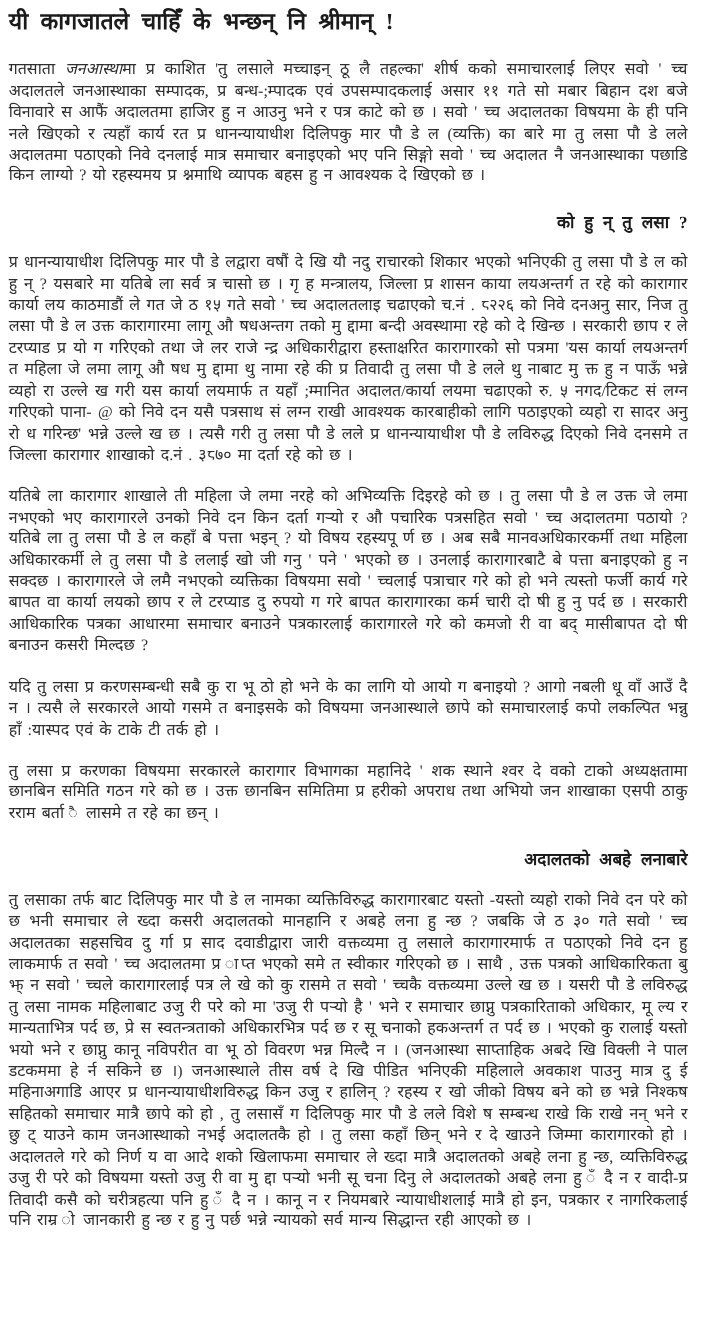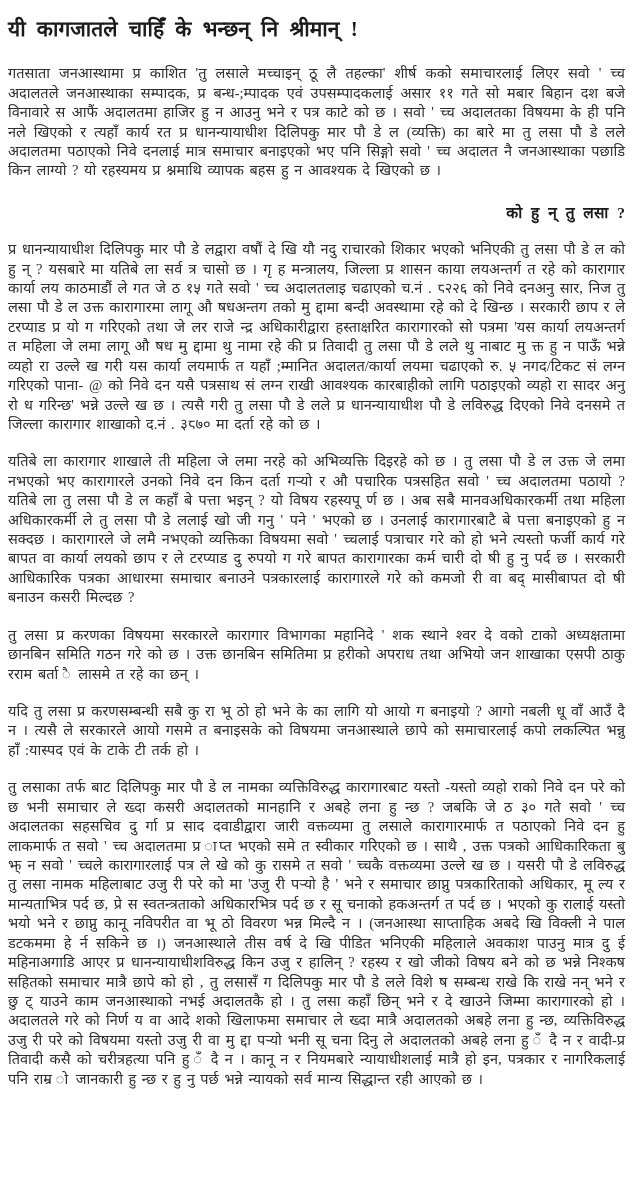--- a/index.html
+++ b/index.html
@@ -16,55 +16,57 @@
     font-size: 14.5px;
     line-height: 1.34;
     text-align: justify;
   }
   .article-title {
     font-size: 21px;
     font-weight: bold;
     color: #1b1b1b;
     word-spacing: 6px;
     text-align: left;
-    margin: 12px 0 22px 0;
+    margin: 2px 0 22px 0;
     line-height: 1.25;
   }
   .section-heading {
     font-size: 15.5px;
     font-weight: bold;
     color: #1b1b1b;
     word-spacing: 5px;
     text-align: right;
     margin: 22px 0 18px 0;
     line-height: 1.25;
   }
   .body-paragraph {
     margin: 0 0 18px 0;
     word-spacing: 2px;
   }
   .publication-name {
+    font-style: italic;
   }
 </style>
 </head>
 <body>
 
 <div class="page">
 
   <h1 class="article-title">यी कागजातले  चाहिँ  के  भन्छन्  नि श्रीमान्  !</h1>
 
   <p class="body-paragraph"><span>गतसाता </span><span class="publication-name">जनआस्था</span><span>मा प्र काशित 'तु लसाले  मच्चाइन् ठू लै  तहल्का' शीर्ष कको  समाचारलाई लिएर सवो ' च्च अदालतले  जनआस्थाका सम्पादक, प्र बन्ध-;म्पादक एवं  उपसम्पादकलाई असार ११ गते  सो मबार बिहान दश बजे  विनावारे स आफैं  अदालतमा हाजिर हु न आउनु  भने र पत्र काटे को  छ । सवो ' च्च अदालतका विषयमा के ही पनि नले खिएको  र त्यहाँ  कार्य रत प्र धानन्यायाधीश दिलिपकु मार पौ डे ल (व्यक्ति) का बारे मा तु लसा पौ डे लले  अदालतमा पठाएको  निवे दनलाई मात्र समाचार बनाइएको  भए पनि सिङ्गो  सवो ' च्च अदालत नै  जनआस्थाका पछाडि किन लाग्यो  ? यो  रहस्यमय प्र श्नमाथि व्यापक बहस हु न आवश्यक दे खिएको  छ ।</span></p>
 
   <h2 class="section-heading">को  हु न्  तु लसा ?</h2>
 
   <p class="body-paragraph">प्र धानन्यायाधीश दिलिपकु मार पौ डे लद्वारा वषौं  दे खि यौ नदु राचारको  शिकार भएको  भनिएकी तु लसा पौ डे ल को  हु न्  ? यसबारे मा यतिबे ला सर्व त्र चासो  छ । गृ ह मन्त्रालय, जिल्ला प्र शासन काया लयअन्तर्ग त रहे को  कारागार कार्या लय काठमाडौं ले  गत जे ठ १५ गते  सवो ' च्च अदालतलाइ चढाएको  च.नं . ८२२६ को  निवे दनअनु सार, निज तु लसा पौ डे ल उक्त कारागारमा लागू  औ षधअन्तग तको  मु द्दामा बन्दी अवस्थामा रहे को  दे खिन्छ । सरकारी छाप र ले टरप्याड प्र यो ग गरिएको  तथा जे लर राजे न्द्र  अधिकारीद्वारा हस्ताक्षरित कारागारको  सो  पत्रमा 'यस कार्या लयअन्तर्ग त महिला जे लमा लागू  औ षध मु द्दामा थु नामा रहे की प्र तिवादी तु लसा पौ डे लले  थु नाबाट मु क्त हु न पाऊँ  भन्ने  व्यहो रा उल्ले ख गरी यस कार्या लयमार्फ त यहाँ  ;म्मानित अदालत/कार्या लयमा चढाएको  रु. ५ नगद/टिकट सं लग्न गरिएको  पाना- @ को  निवे दन यसै  पत्रसाथ सं लग्न राखी आवश्यक कारबाहीको  लागि पठाइएको  व्यहो रा सादर अनु रो ध गरिन्छ' भन्ने  उल्ले ख छ । त्यसै गरी तु लसा पौ डे लले  प्र धानन्यायाधीश पौ डे लविरुद्ध दिएको  निवे दनसमे त जिल्ला कारागार शाखाको  द.नं . ३८७० मा दर्ता  रहे को  छ ।</p>
 
   <p class="body-paragraph">यतिबे ला कारागार शाखाले  ती महिला जे लमा नरहे को  अभिव्यक्ति दिइरहे को  छ । तु लसा पौ डे ल उक्त जे लमा नभएको  भए कारागारले  उनको  निवे दन किन दर्ता  गऱ्यो  र औ पचारिक पत्रसहित सवो ' च्च अदालतमा पठायो  ? यतिबे ला तु लसा पौ डे ल कहाँ  बे पत्ता भइन्  ? यो  विषय रहस्यपू र्ण  छ । अब सबै  मानवअधिकारकर्मी  तथा महिला अधिकारकर्मी ले  तु लसा पौ डे ललाई खो जी गनु ' पने ' भएको  छ । उनलाई कारागारबाटै  बे पत्ता बनाइएको  हु न सक्दछ । कारागारले  जे लमै  नभएको  व्यक्तिका विषयमा सवो ' च्चलाई पत्राचार गरे को  हो  भने  त्यस्तो  फर्जी  कार्य  गरे बापत वा कार्या लयको  छाप र ले टरप्याड दु रुपयो ग गरे बापत कारागारका कर्म चारी दो षी हु नु  पर्द छ । सरकारी आधिकारिक पत्रका आधारमा समाचार बनाउने  पत्रकारलाई कारागारले  गरे को  कमजो री वा बद् मासीबापत दो षी बनाउन कसरी मिल्दछ ?</p>
 
 
+  <p class="body-paragraph">यदि तु लसा प्र करणसम्बन्धी सबै  कु रा भू ठो  हो  भने  के  का लागि यो  आयो ग बनाइयो  ? आगो  नबली धू वाँ  आउँ दै न । त्यसै ले  सरकारले  आयो गसमे त बनाइसके को  विषयमा जनआस्थाले  छापे को  समाचारलाई कपो लकल्पित भन्नु  हाँ :यास्पद एवं  के टाके टी तर्क  हो  ।</p>
+
   <p class="body-paragraph">तु लसा प्र करणका विषयमा सरकारले  कारागार विभागका महानिदे ' शक स्थाने श्वर दे वको टाको  अध्यक्षतामा छानबिन समिति गठन गरे को  छ । उक्त छानबिन समितिमा प्र हरीको  अपराध तथा अभियो जन शाखाका एसपी ठाकु रराम बर्ता ै लासमे त रहे का छन्  ।</p>
 
-  <p class="body-paragraph">यदि तु लसा प्र करणसम्बन्धी सबै  कु रा भू ठो  हो  भने  के  का लागि यो  आयो ग बनाइयो  ? आगो  नबली धू वाँ  आउँ दै न । त्यसै ले  सरकारले  आयो गसमे त बनाइसके को  विषयमा जनआस्थाले  छापे को  समाचारलाई कपो लकल्पित भन्नु  हाँ :यास्पद एवं  के टाके टी तर्क  हो  ।</p>
-
+  <h2 class="section-heading">अदालतको   अबहे लनाबारे</h2>
 
   <p class="body-paragraph">तु लसाका तर्फ बाट दिलिपकु मार पौ डे ल नामका व्यक्तिविरुद्ध कारागारबाट यस्तो -यस्तो  व्यहो राको  निवे दन परे को  छ भनी समाचार ले ख्दा कसरी अदालतको  मानहानि र अबहे लना हु न्छ ? जबकि जे ठ ३० गते  सवो ' च्च अदालतका सहसचिव दु र्गा  प्र साद दवाडीद्वारा जारी वक्तव्यमा तु लसाले  कारागारमार्फ त पठाएको  निवे दन हु लाकमार्फ त सवो ' च्च अदालतमा प्र ाप्त भएको  समे त स्वीकार गरिएको  छ । साथै , उक्त पत्रको  आधिकारिकता बु झ् न सवो ' च्चले  कारागारलाई पत्र ले खे को  कु रासमे त सवो ' च्चकै  वक्तव्यमा उल्ले ख छ । यसरी पौ डे लविरुद्ध तु लसा नामक महिलाबाट उजु री परे को मा 'उजु री पऱ्यो  है ' भने र समाचार छाप्नु  पत्रकारिताको  अधिकार, मू ल्य र मान्यताभित्र पर्द छ, प्रे स स्वतन्त्रताको  अधिकारभित्र पर्द छ र सू चनाको  हकअन्तर्ग त पर्द छ । भएको  कु रालाई यस्तो  भयो  भने र छाप्नु  कानू नविपरीत वा भू ठो  विवरण भन्न मिल्दै न । (जनआस्था साप्ताहिक अबदे खि विक्ली ने पाल डटकममा हे र्न  सकिने छ ।) जनआस्थाले  तीस वर्ष दे खि पीडित भनिएकी महिलाले  अवकाश पाउनु  मात्र दु ई महिनाअगाडि आएर प्र धानन्यायाधीशविरुद्ध किन उजु र हालिन्  ? रहस्य र खो जीको  विषय बने को  छ भन्ने  निश्कष सहितको  समाचार मात्रै  छापे को  हो , तु लसासँ ग दिलिपकु मार पौ डे लले  विशे ष सम्बन्ध राखे  कि राखे नन्  भने र छु ट् याउने  काम जनआस्थाको  नभई अदालतकै  हो  । तु लसा कहाँ  छिन्  भने र दे खाउने  जिम्मा कारागारको  हो  । अदालतले  गरे को  निर्ण य वा आदे शको  खिलाफमा समाचार ले ख्दा मात्रै  अदालतको  अबहे लना हु न्छ, व्यक्तिविरुद्ध उजु री परे को  विषयमा यस्तो  उजु री वा मु द्दा पऱ्यो  भनी सू चना दिनु ले  अदालतको  अबहे लना हु ँ दै न र वादी-प्र तिवादी कसै को  चरीत्रहत्या पनि हु ँ दै न । कानू न र नियमबारे  न्यायाधीशलाई मात्रै  हो इन, पत्रकार र नागरिकलाई पनि राम्र ो  जानकारी हु न्छ र हु नु पर्छ भन्ने  न्यायको  सर्व मान्य सिद्धान्त रही आएको  छ ।</p>
 
 </div>
 
 </body></html>

